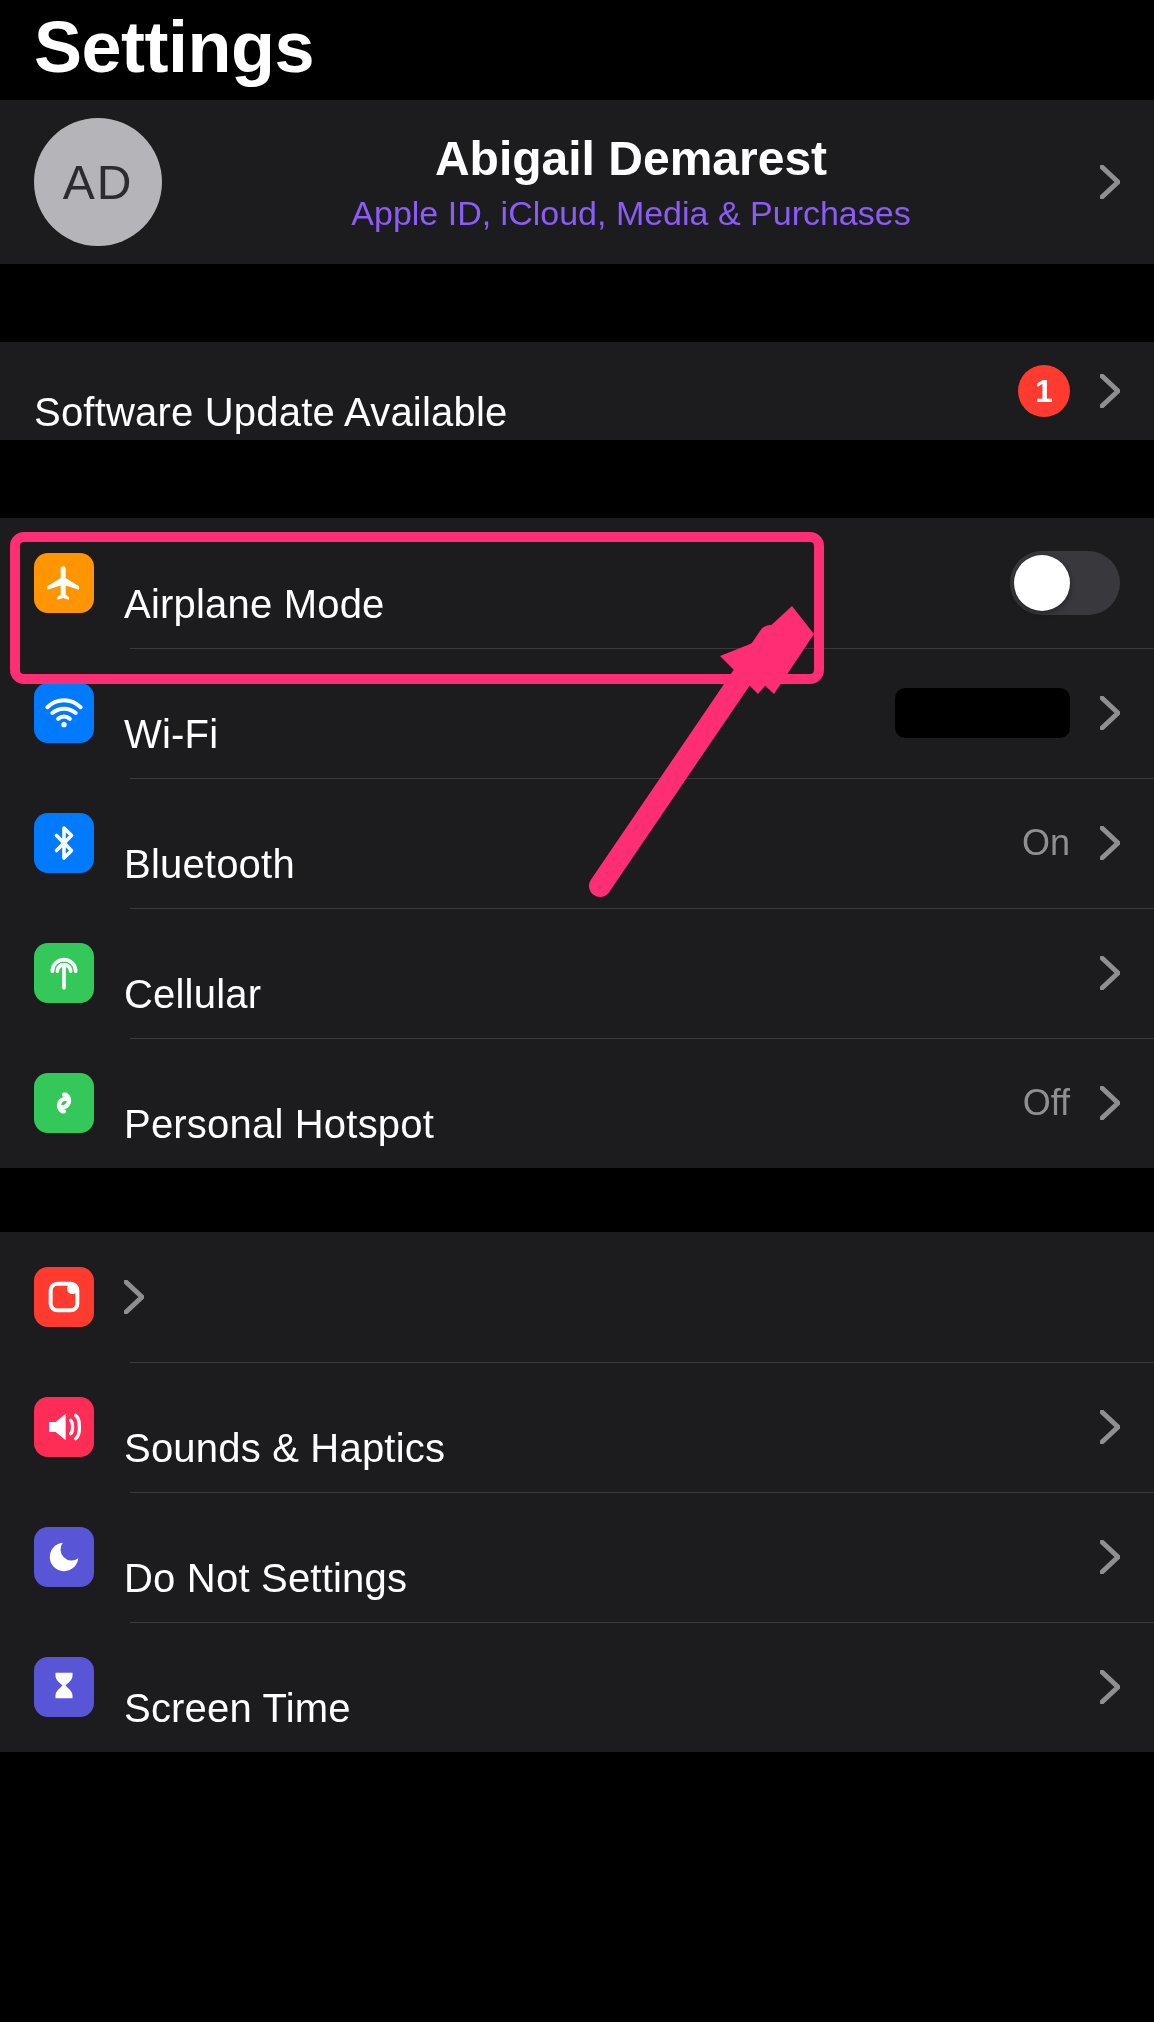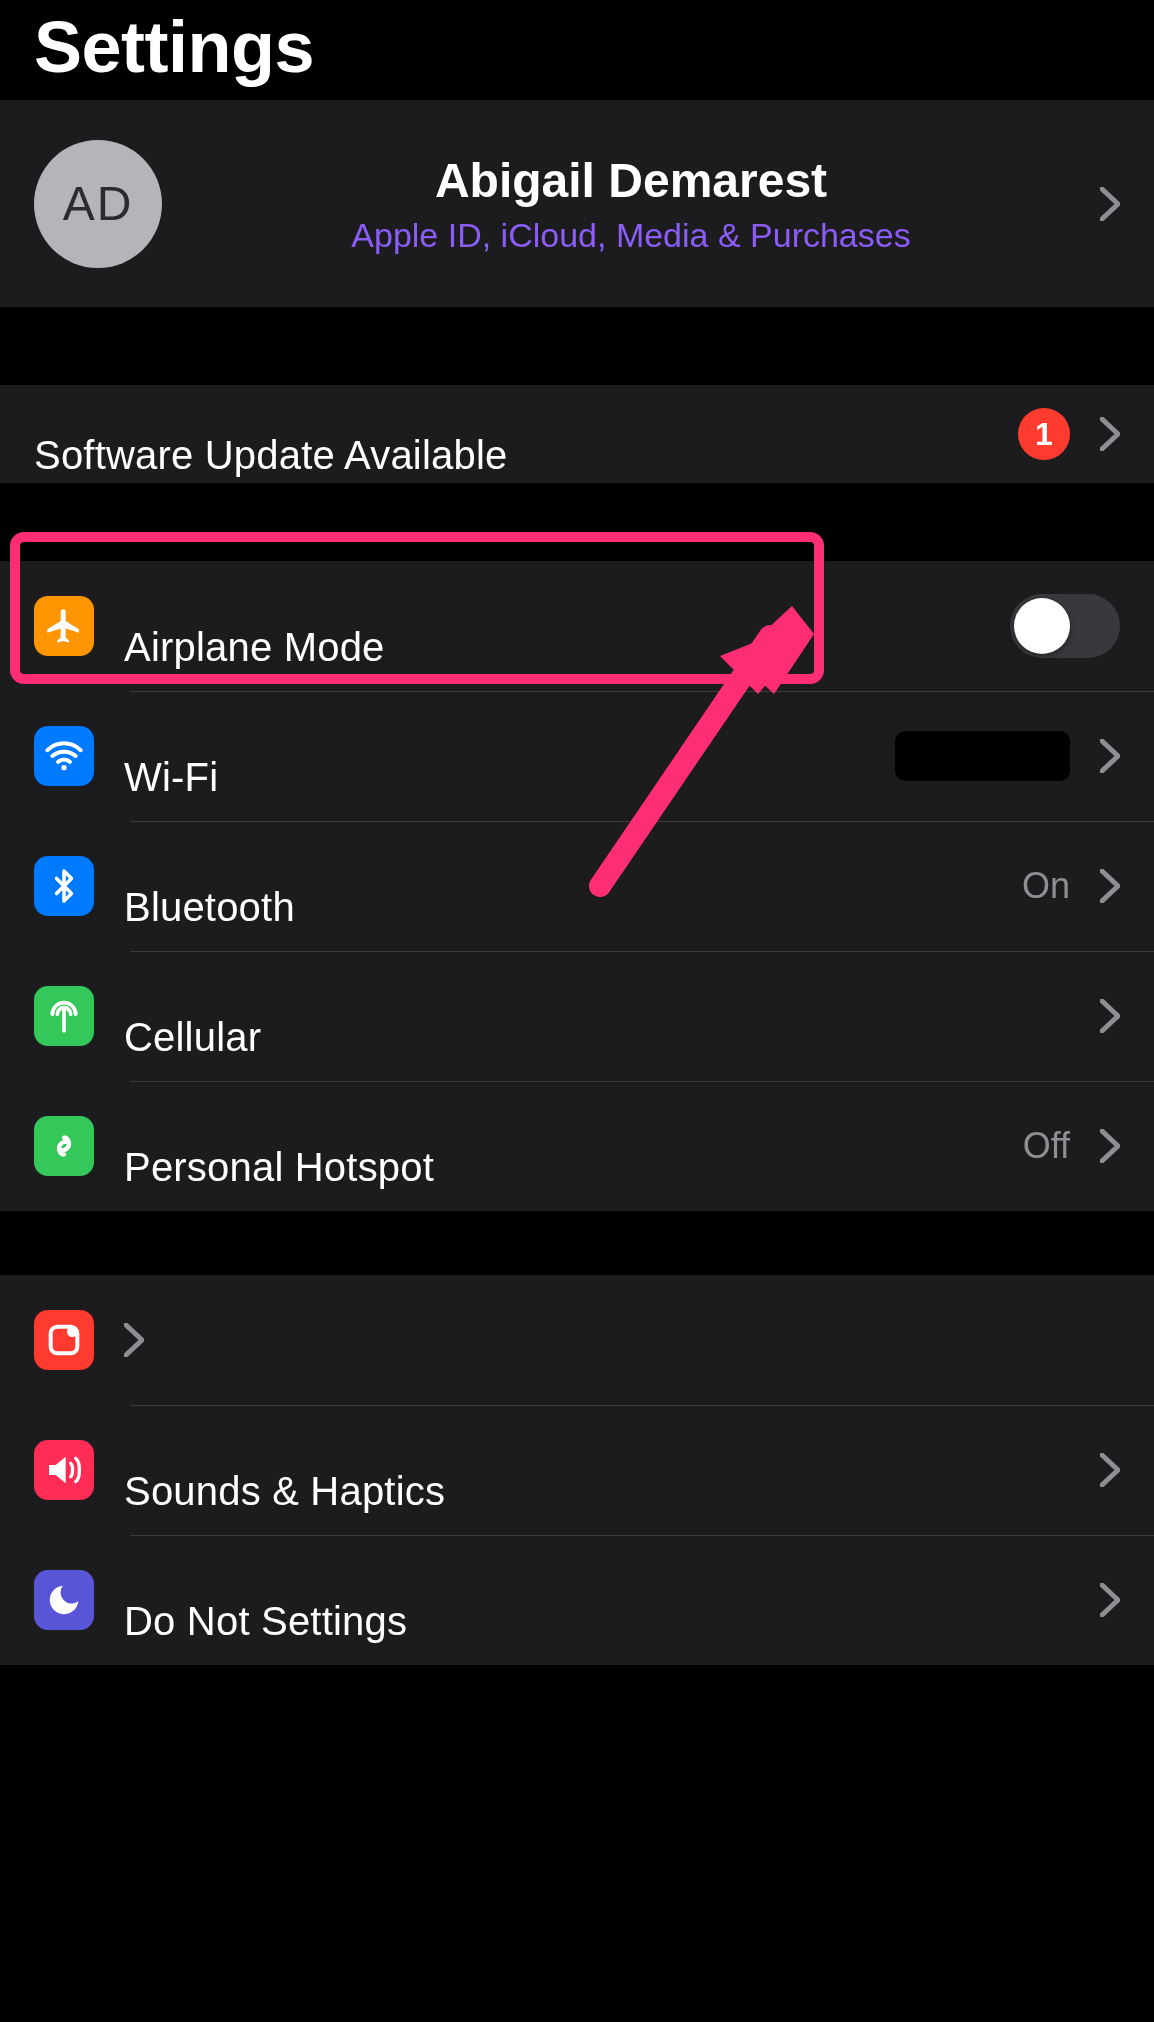--- a/index.html
+++ b/index.html
@@ -42,21 +42,21 @@
 
   .icon-app{
     width:var(--icon);height:var(--icon);border-radius:14px;
     display:flex;align-items:center;justify-content:center;flex:none;
   }
   .label{font-size:40px;font-weight:500;letter-spacing:.2px;flex:1;min-width:0;margin-top:43px;}
   .value{font-size:36px;color:var(--muted);}
   .chev{flex:none;color:var(--muted);}
   .chev svg{display:block;}
 
-  .profile{height:207px;gap:36px;}
+  .profile{height:164px;gap:36px;}
   .avatar{
     width:128px;height:128px;border-radius:50%;background:var(--avatar);
     display:flex;align-items:center;justify-content:center;flex:none;
     color:#2c2c2e;font-size:48px;font-weight:500;letter-spacing:2px;
   }
   .profile-text{display:flex;flex-direction:column;gap:8px;flex:1;align-items:center;}
   .profile-name{font-size:48px;font-weight:600;}
   .profile-sub{font-size:34px;color:#8b5cf6;}
 
   .badge{
@@ -240,20 +240,33 @@
         </svg>
     </div>
     <span class="label">Do Not Settings</span>
     <span class="chev">
       <svg width="20" height="34" viewBox="0 0 20 34">
           <polyline points="2,2 18,17 2,32" fill="none" stroke="currentColor" stroke-width="5" stroke-linecap="round" stroke-linejoin="round"></polyline>
         </svg>
     </span>
   </div>
 
+  <div class="row">
+    <div class="icon-app" style="background:#5856d6">
+      <svg width="34" height="40" viewBox="0 0 24 24" fill="#fff">
+          <path d="M6 2h12v2c0 3-3 5-5 7 2 2 5 4 5 7v2H6v-2c0-3 3-5 5-7-2-2-5-4-5-7V2z"></path>
+        </svg>
+    </div>
+    <span class="label">Screen Time</span>
+    <span class="chev">
+      <svg width="20" height="34" viewBox="0 0 20 34">
+          <polyline points="2,2 18,17 2,32" fill="none" stroke="currentColor" stroke-width="5" stroke-linecap="round" stroke-linejoin="round"></polyline>
+        </svg>
+    </span>
+  </div>
 
 </div>
 
 <div class="highlight-box" id="hl" style="left: 10px; top: 532px; width: 814px; height: 152px;"></div>
 <svg class="arrow" id="arrow" width="260" height="320" viewBox="0 0 260 320" style="left: 560px; top: 586px;">
   <defs></defs>
   <line x1="40" y1="300" x2="210" y2="50" stroke="var(--highlight)" stroke-width="22" stroke-linecap="round"></line>
   <polygon points="210,50 160,70 198,108 234,66" fill="var(--highlight)"></polygon>
   <polygon points="232,20 176,72 214,108 254,48" fill="var(--highlight)"></polygon>
 </svg>

